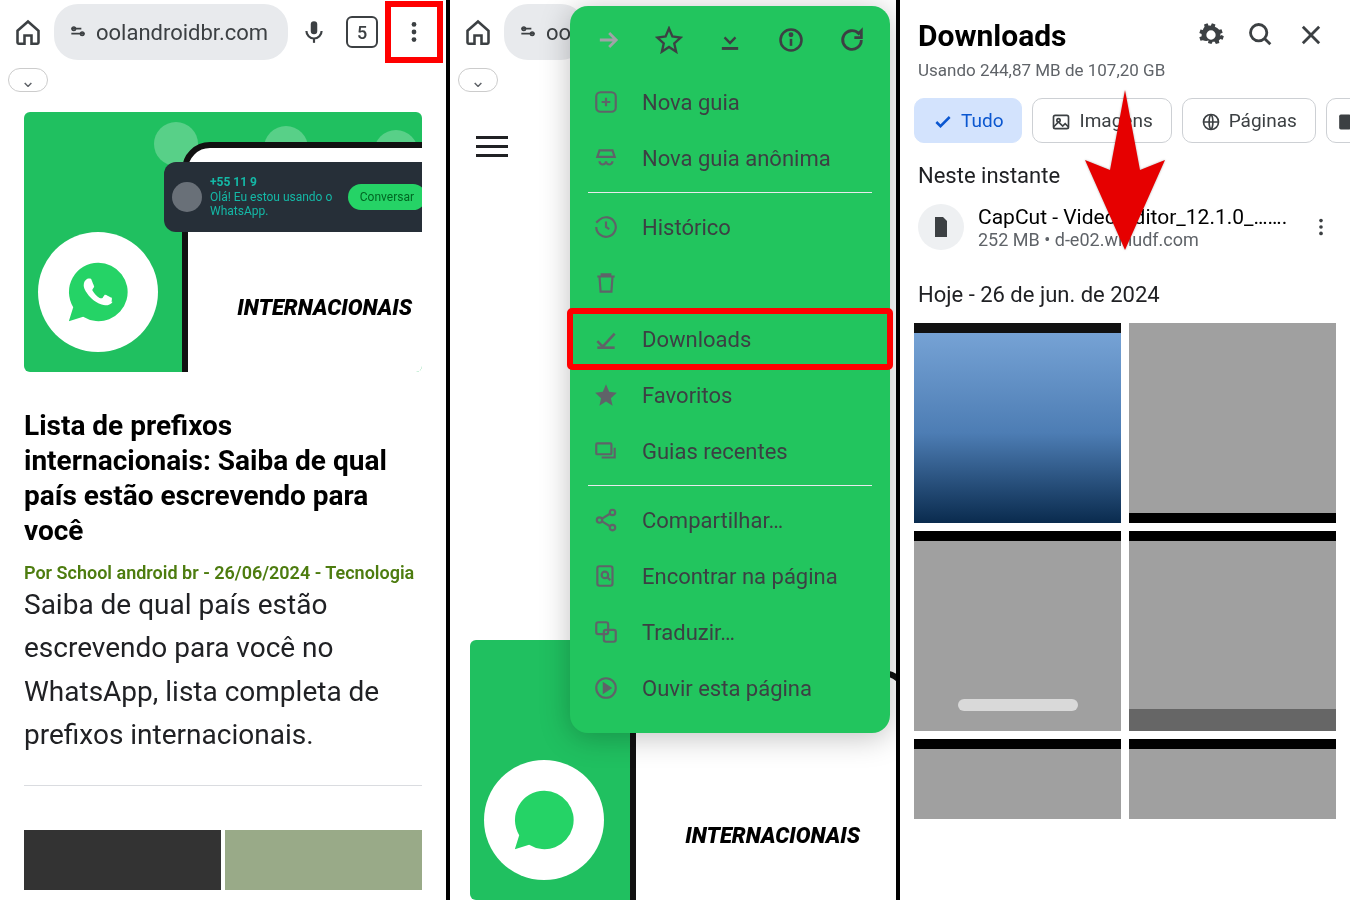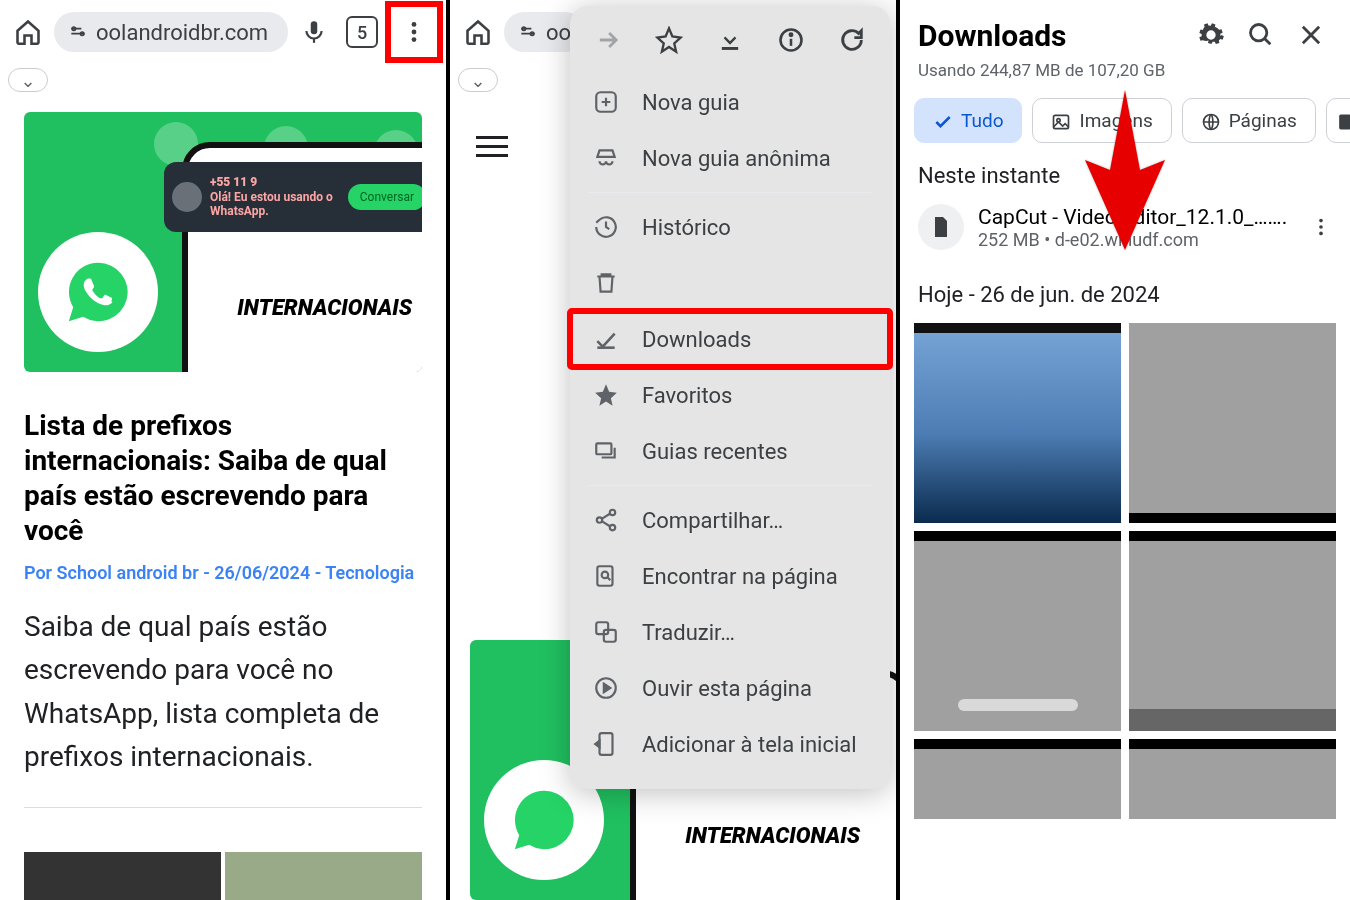--- a/index.html
+++ b/index.html
@@ -5,52 +5,52 @@
 * { margin:0; padding:0; box-sizing:border-box; font-family:Roboto,Arial,sans-serif; }
 body { background:#000; width:1350px; height:900px; display:flex; }
 .panel { height:900px; background:#fff; position:relative; overflow:hidden; }
 .p1 { width:450px; border-right:4px solid #000; }
 .p2 { width:450px; border-right:4px solid #000; }
 .p3 { width:450px; }
 
 
 .topbar { height:64px; display:flex; align-items:center; padding:0 6px; gap:4px; background:#fff; }
 .tb-icon { width:44px; height:44px; display:flex; align-items:center; justify-content:center; color:#3c4043; }
-.url-pill { flex:1; height:40px; background:#e8eaed; border-radius:24px; display:flex; align-items:center; padding:0 14px; gap:8px; color:#3c4043; font-size:22px; }
+.url-pill { flex:1; height:56px; background:#e8eaed; border-radius:24px; display:flex; align-items:center; padding:0 14px; gap:8px; color:#3c4043; font-size:22px; }
 .url-pill .lock { font-size:18px; }
 .tabcount { width:32px; height:32px; border:2.5px solid #3c4043; border-radius:6px; display:flex; align-items:center; justify-content:center; font-size:18px; font-weight:500; }
 .red-box { outline:6px solid #ff0000; outline-offset:-3px; }
 
 .expand-tab { height:32px; margin:4px 8px; }
 .expand-tab span { display:inline-flex; width:40px; height:24px; border:1px solid #ccc; border-radius:12px; align-items:center; justify-content:center; color:#5f6368; font-size:18px; }
 
 
 .hero { margin:12px 24px 0; height:260px; background:#20c060; border-radius:6px; position:relative; overflow:hidden; }
 .hero .wa-circ { position:absolute; width:120px; height:120px; border-radius:50%; background:#fff; left:14px; bottom:20px; display:flex; align-items:center; justify-content:center; }
 .hero .wa-circ svg { width:70px; height:70px; fill:#25d366; }
 .hero .bubble { position:absolute; width:44px; height:44px; border-radius:50%; background:rgba(255,255,255,.25); }
 .hero .phone { position:absolute; right:-40px; bottom:-30px; width:280px; height:260px; background:#fff; border-radius:28px; border:6px solid #111; }
 .hero .notif { position:absolute; left:140px; top:50px; width:270px; height:70px; background:#262f38; border-radius:12px; display:flex; align-items:center; padding:8px; gap:8px; }
 .hero .notif .av { width:30px; height:30px; border-radius:50%; background:#697078; }
-.hero .notif .txt { color:#fca5a5; font-size:12px; line-height:1.2; flex:1;font-weight:bold; }
+.hero .notif .txt { color:#14b8a6; font-size:12px; line-height:1.2; flex:1; }
 .hero .notif .btn { background:#25d366; color:#062; font-size:12px; padding:6px 12px; border-radius:14px; }
 .hero .band1 { position:absolute; right:0; bottom:90px; background:#ffd500; color:#000; font-weight:900; font-size:22px; padding:4px 10px; font-style:italic; }
 .hero .band2 { position:absolute; right:0; bottom:48px; background:#fff; color:#000; font-weight:900; font-size:22px; padding:4px 10px; font-style:italic; }
 
 .article { padding:16px 24px; }
 .article h1 { font-size:28px; font-weight:700; line-height:1.25; margin:20px 0 14px; }
-.meta { font-size:18px; font-weight:600; color:#3b82f6; margin-bottom:22px; }
+.meta { font-size:18px; font-weight:600; color:#4d7c0f; }
 .desc { font-size:28px; line-height:1.55; color:#202124; }
 .hr { border:none; border-top:1px solid #dadce0; margin:28px 0; }
 
 .thumbs { display:flex; gap:4px; margin:0 24px; }
 .thumbs div { flex:1; height:60px; background:#888; }
 
 
-.menu-pop { position:absolute; top:6px; right:6px; left:120px; background:#e5e5e5; border-radius:18px; box-shadow:0 4px 30px rgba(0,0,0,.25); padding-bottom:17px; }
+.menu-pop { position:absolute; top:6px; right:6px; left:120px; background:#22c55e; border-radius:18px; box-shadow:0 4px 30px rgba(0,0,0,.25); padding-bottom:17px; }
 .menu-top { display:flex; justify-content:space-between; padding:10px 14px; }
 .menu-top div { width:48px; height:48px; display:flex; align-items:center; justify-content:center; color:#3c4043; }
 .menu-item { display:flex; align-items:center; gap:22px; padding:14px 22px; font-size:22px; color:#3c4043; }
 .menu-item .mi-ic { width:28px; height:28px; display:flex; align-items:center; justify-content:center; color:#5f6368; }
 .menu-sep { height:1px; background:#e8eaed; margin:6px 18px; }
 .menu-hl { outline:6px solid #ff0000; outline-offset:-3px; border-radius:2px; }
 
 .burger { position:absolute; left:26px; top:130px; }
 .burger div { width:32px; height:3px; background:#202124; margin:6px 0; }
 
@@ -305,29 +305,20 @@
     </div>
     <div class="menu-item">
       <div class="mi-ic">
           <svg width="26" height="26" viewBox="0 0 24 24" fill="none" stroke="currentColor" stroke-width="2">
             <circle cx="12" cy="12" r="9"></circle>
             <path d="M10 8l6 4-6 4z" fill="currentColor"></path>
           </svg>
         </div>
       <span>Ouvir esta página</span>
     </div>
-    <div class="menu-item">
-      <div class="mi-ic">
-          <svg width="26" height="26" viewBox="0 0 24 24" fill="none" stroke="currentColor" stroke-width="2">
-            <rect x="6" y="2" width="12" height="20" rx="2"></rect>
-            <path d="M2 12l4-3v6z" fill="currentColor"></path>
-          </svg>
-        </div>
-      <span>Adicionar à tela inicial</span>
-    </div>
   </div>
 </div>
 
 <div class="panel p3">
   <div class="p3-head">
     <h2>Downloads</h2>
     <div class="ic">
         <svg width="28" height="28" viewBox="0 0 24 24" fill="currentColor">
           <path d="M12 8a4 4 0 1 0 0 8 4 4 0 0 0 0-8zm9 4l2 1-1 3-2-.5a8 8 0 0 1-1.3 1.3l.5 2-3 1-1-2a8 8 0 0 1-1.8 0l-1 2-3-1 .5-2A8 8 0 0 1 5 16.5l-2 .5-1-3 2-1a8 8 0 0 1 0-1.8l-2-1 1-3 2 .5A8 8 0 0 1 6.5 5l-.5-2 3-1 1 2a8 8 0 0 1 1.8 0l1-2 3 1-.5 2A8 8 0 0 1 19 7.5l2-.5 1 3-2 1a8 8 0 0 1 0 1.8z"></path>
         </svg>

